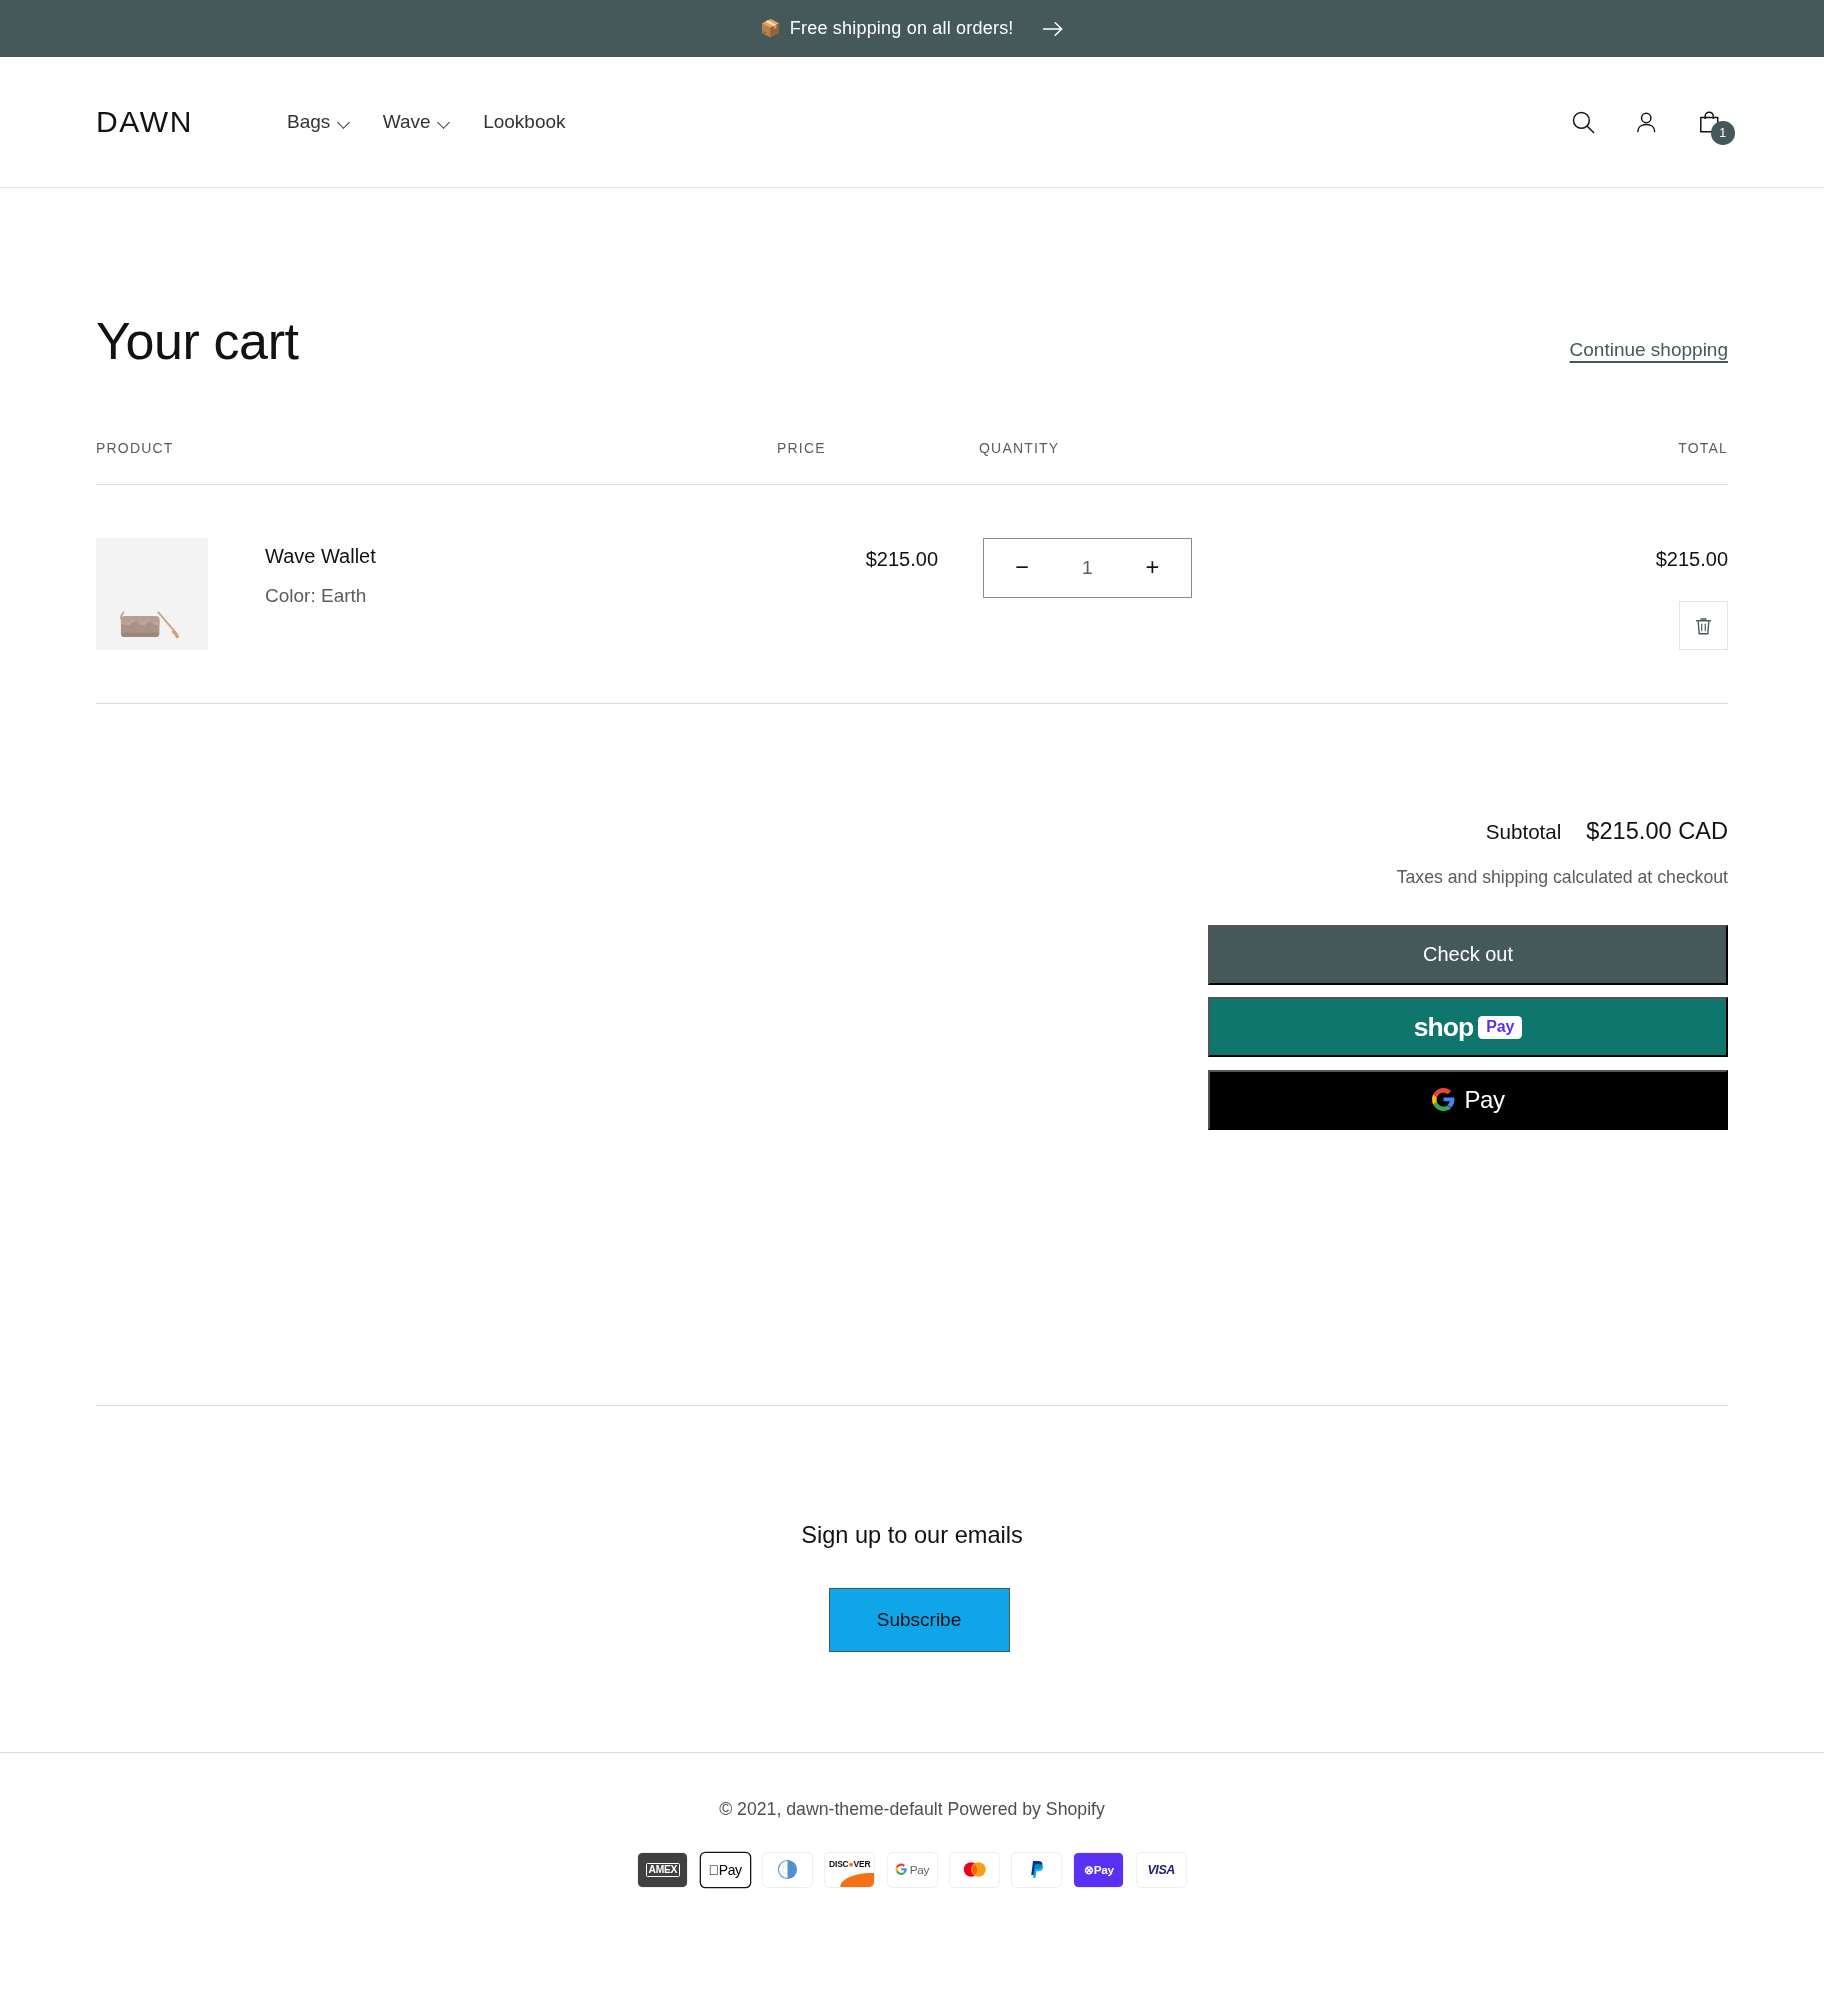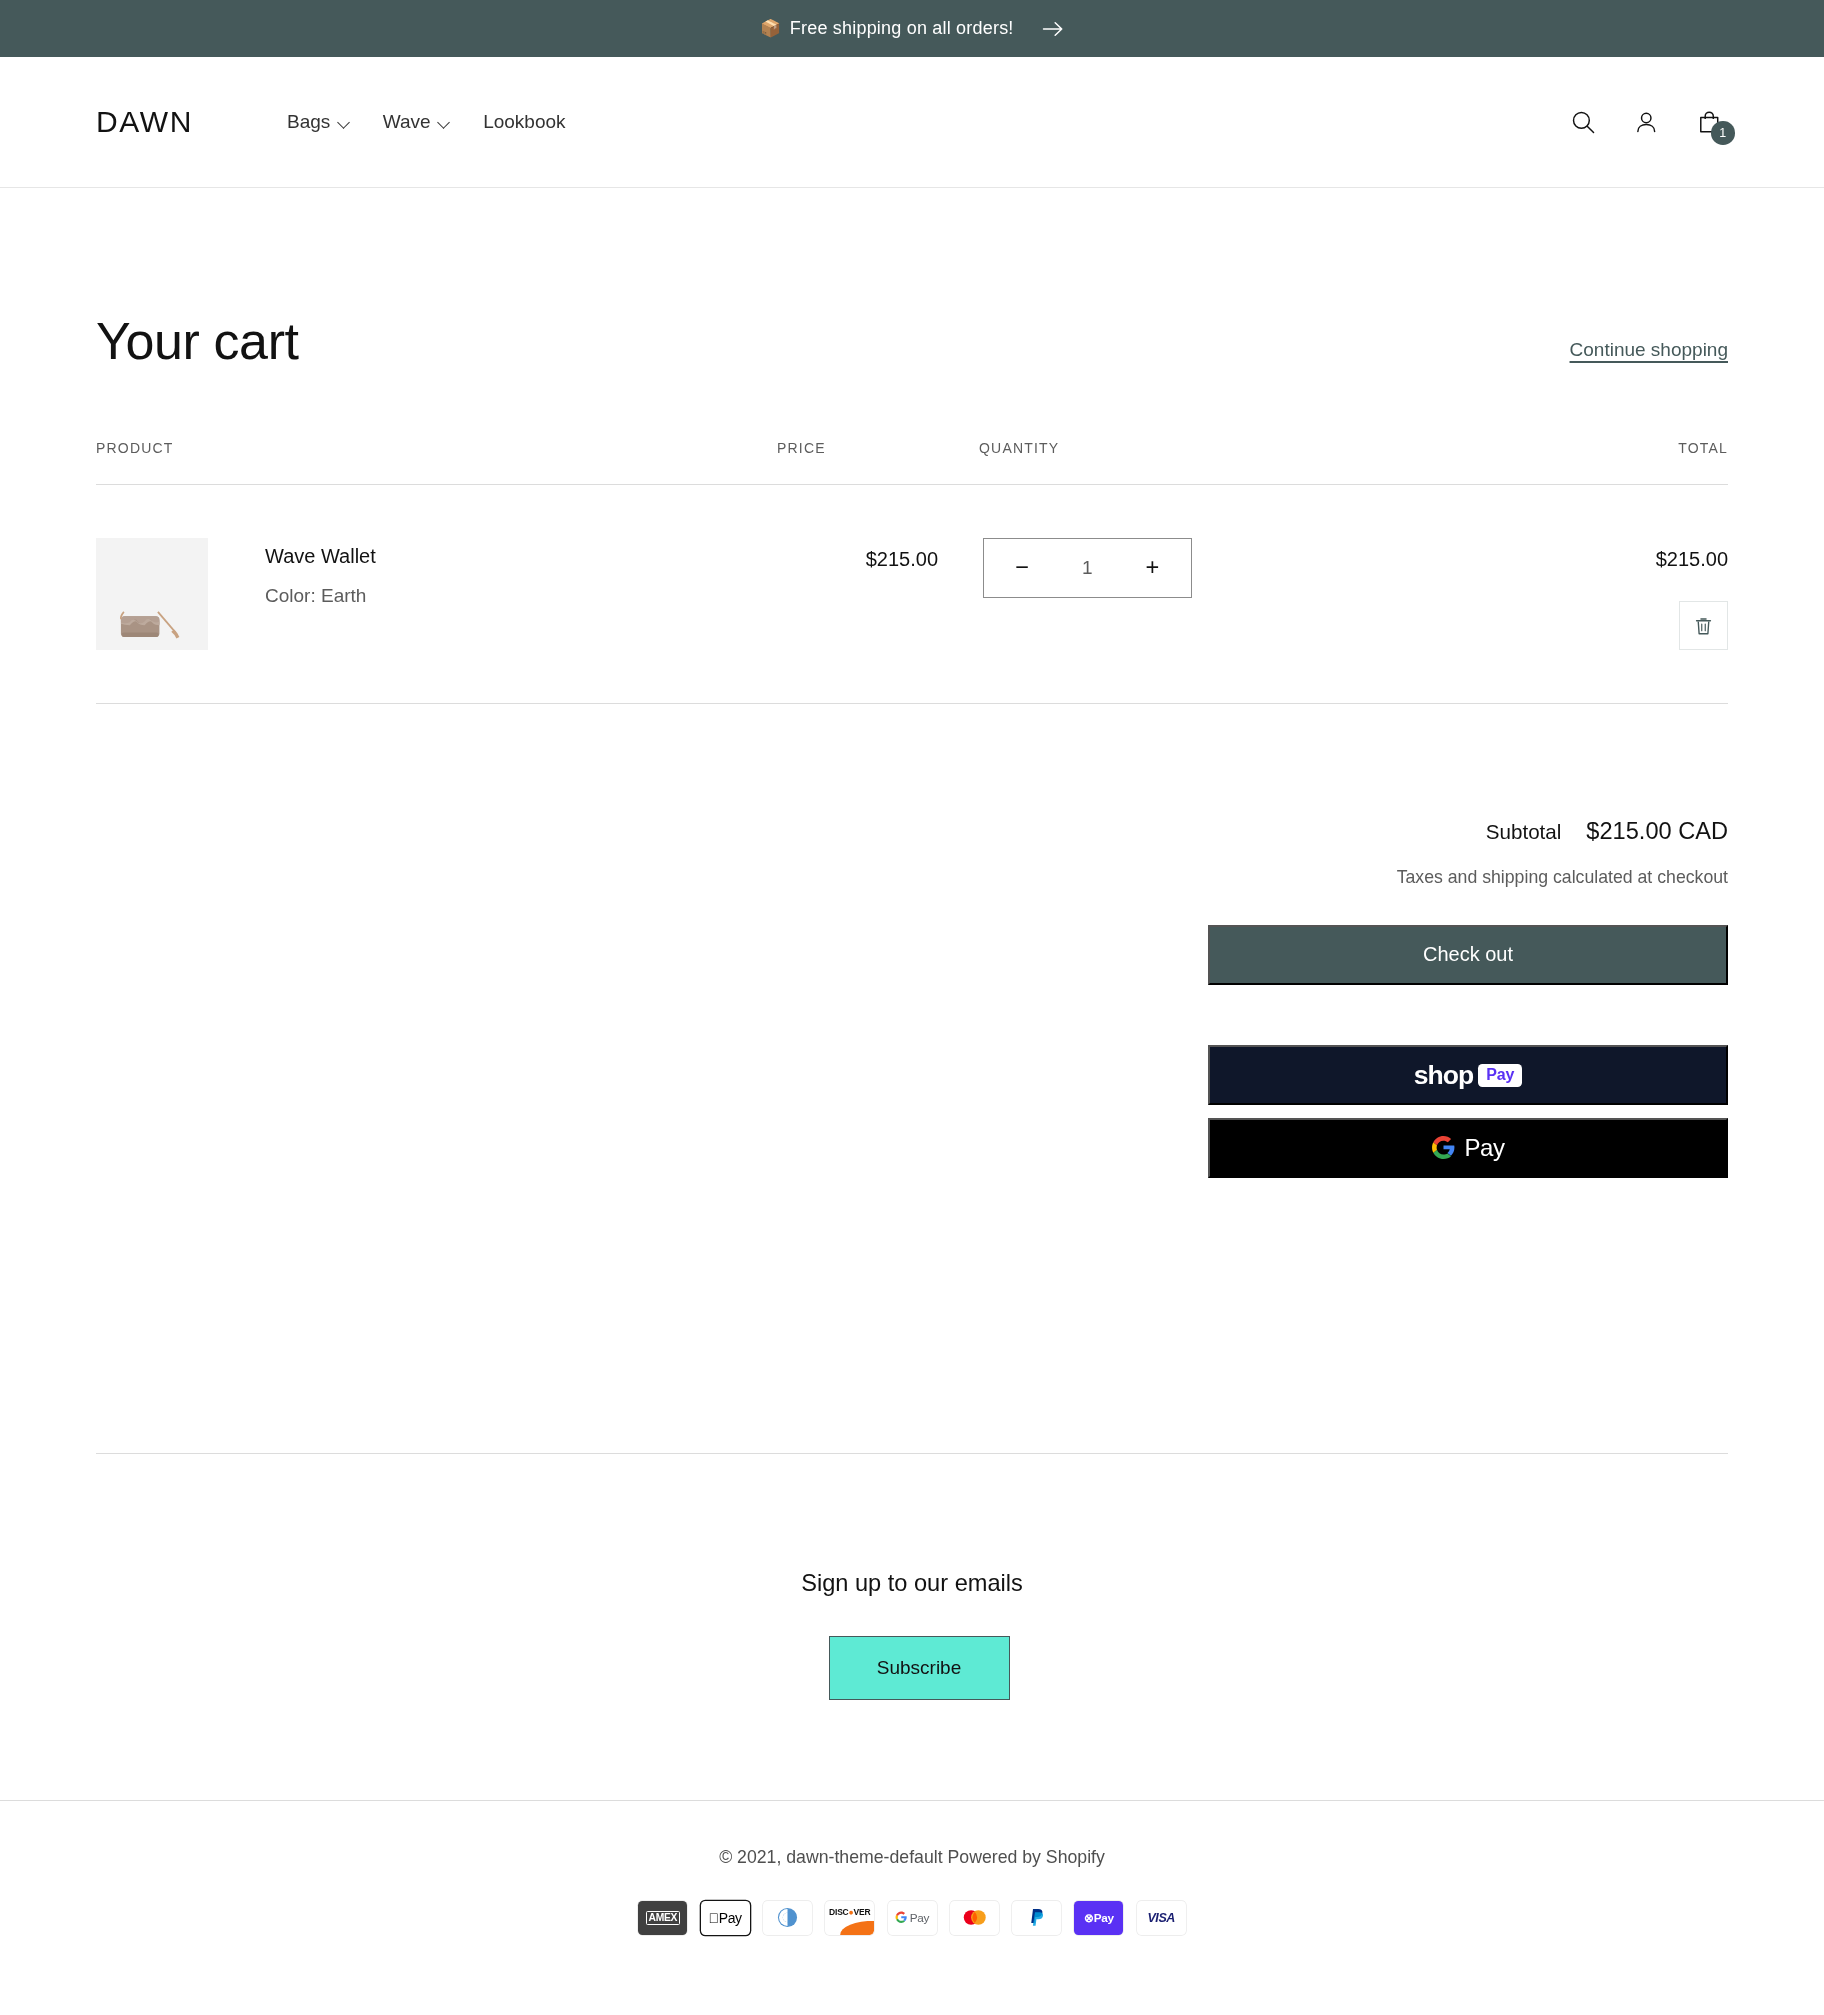--- a/index.html
+++ b/index.html
@@ -253,22 +253,22 @@
   }
   .btn-checkout {
     height: 60px;
     background: #45595A;
     color: #fff;
     font-size: 20px;
     display: flex; align-items: center; justify-content: center;
   }
   .btn-shoppay {
     height: 60px;
-    background: #0f172a;
-    display: flex; align-items: center; justify-content: center; margin-top: 48px;
+    background: #0f766e;
+    display: flex; align-items: center; justify-content: center;
   }
   .shoppay-logo {
     display: flex; align-items: center; gap: 5.2px;
   }
   .shoppay-word {
     color: #fff; font-size: 26.5px; font-weight: 700;
     letter-spacing: -1px;
   }
   .shoppay-chip {
     background: #fff; color: #5A31F4;
@@ -312,21 +312,21 @@
     color: #121212;
     padding: 0 26.5px;
     font-family: "Liberation Sans", sans-serif;
     background: #fff;
     outline: none;
   }
   .email-input::placeholder { color: #5c5c5c; }
   .subscribe-btn {
     width: 181px; height: 64px;
     border: 1.5px solid #45595A;
-    background: #5eead4;
+    background: #0ea5e9;
     color: #121212;
     font-size: 19px;
     font-family: "Liberation Sans", sans-serif;
     margin-left: 14px;
   }
 
   
   .footer-bottom {
     border-top: 1.5px solid #dcdcdc;
     padding-top: 46px;

